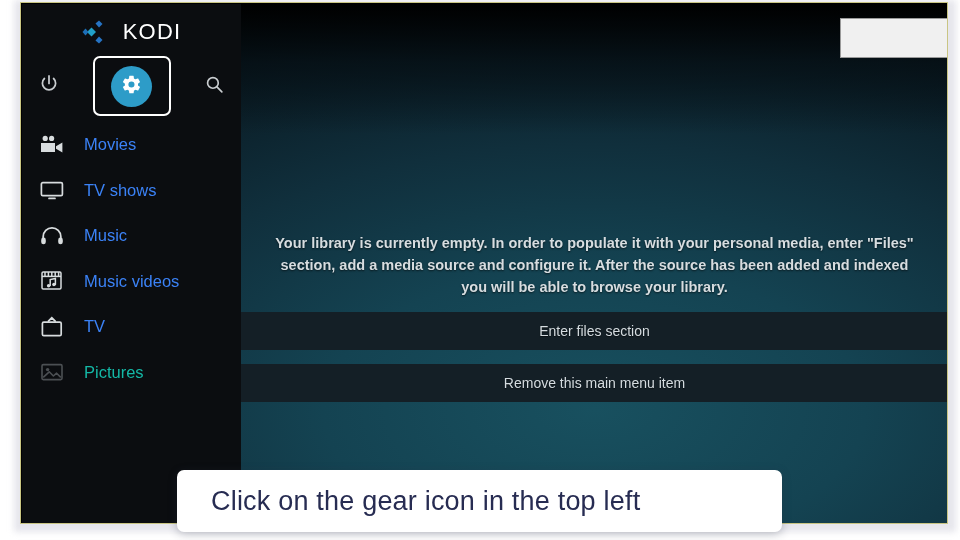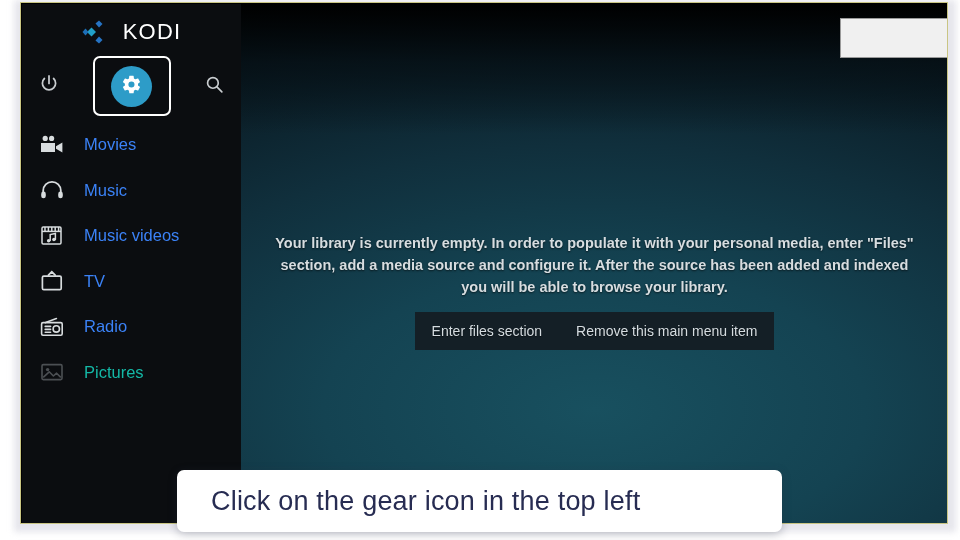--- a/index.html
+++ b/index.html
@@ -72,21 +72,22 @@
     color: #d7dde0;
     font-size: 14.5px;
     line-height: 22px;
     text-shadow: 0 1px 2px rgba(0,0,0,0.6);
     font-weight: bold;
   }
   .btn-row {
     margin-top: 14px;
     display: flex;
     justify-content: center;
-    gap: 0;
+    gap: 14px;
+    flex-direction: column;
   }
   .kbtn {
     background: #141f26;
     color: #d5dce0;
     border: none;
     font-family: "Liberation Sans", sans-serif;
     font-size: 14px;
     line-height: 1;
     padding: 12px 17px;
     cursor: pointer;
@@ -281,20 +282,29 @@
               <svg width="24" height="20" viewBox="0 0 24 20" fill="#d8dcde">
                 <circle cx="5.2" cy="3.4" r="2.6"></circle>
                 <circle cx="11.6" cy="3.4" r="2.6"></circle>
                 <path d="M1 8h14v9H1z"></path>
                 <path d="M16 11.2 L22.4 7.6 L22.4 17.4 L16 13.8z"></path>
               </svg>
             </span>
             <span class="mlabel">Movies</span>
           </div>
 
+          <div class="mitem">
+            <span class="mico">
+              <svg width="24" height="20" viewBox="0 0 24 20" fill="none" stroke="#d8dcde" stroke-width="1.7">
+                <rect x="1.4" y="2.6" width="21" height="13" rx="1.4"></rect>
+                <path d="M9 18.4 L15 18.4" stroke-linecap="round"></path>
+              </svg>
+            </span>
+            <span class="mlabel">TV shows</span>
+          </div>
 
           <div class="mitem">
             <span class="mico">
               <svg width="24" height="20" viewBox="0 0 24 20" fill="none" stroke="#d8dcde" stroke-width="1.8">
                 <path d="M3.2 14.5 V10.6 a8.8 8.8 0 0 1 17.6 0 v3.9"></path>
                 <rect x="1.2" y="11.6" width="4.6" height="6.6" rx="2.3" fill="#d8dcde" stroke="none"></rect>
                 <rect x="18.2" y="11.6" width="4.6" height="6.6" rx="2.3" fill="#d8dcde" stroke="none"></rect>
               </svg>
             </span>
             <span class="mlabel">Music</span>
@@ -317,31 +327,20 @@
           <div class="mitem">
             <span class="mico">
               <svg width="24" height="22" viewBox="0 0 24 22" fill="none" stroke="#d8dcde" stroke-width="1.7" stroke-linecap="round">
                 <path d="M8.4 5.2 L11.8 1.8 L15.2 5.2"></path>
                 <rect x="2.4" y="6.2" width="18.8" height="13.4" rx="1.4"></rect>
               </svg>
             </span>
             <span class="mlabel">TV</span>
           </div>
 
-          <div class="mitem">
-            <span class="mico">
-              <svg width="24" height="20" viewBox="0 0 24 20" fill="none" stroke="#d8dcde" stroke-width="1.6">
-                <path d="M5.6 5.6 L16.4 1.6" stroke-linecap="round"></path>
-                <rect x="1.6" y="5.6" width="20.6" height="12.6" rx="1.4"></rect>
-                <circle cx="16.3" cy="11.9" r="3.2"></circle>
-                <path d="M5.2 9.4 H10.6 M5.2 12.4 H10.6 M5.2 15.2 H10.6" stroke-linecap="round"></path>
-              </svg>
-            </span>
-            <span class="mlabel">Radio</span>
-          </div>
 
 
 
           <div class="mitem dim">
             <span class="mico">
               <svg width="24" height="20" viewBox="0 0 24 20" fill="none" stroke="#9aa0a4" stroke-width="1.6">
                 <rect x="2" y="2.6" width="20" height="15" rx="1.3"></rect>
                 <circle cx="7.6" cy="7.6" r="1.7" fill="#9aa0a4" stroke="none"></circle>
                 <path d="M3.2 15.4 L9.2 9.8 L13.4 14 L16.6 11.2 L20.8 15.4" stroke-linejoin="round"></path>
               </svg>

